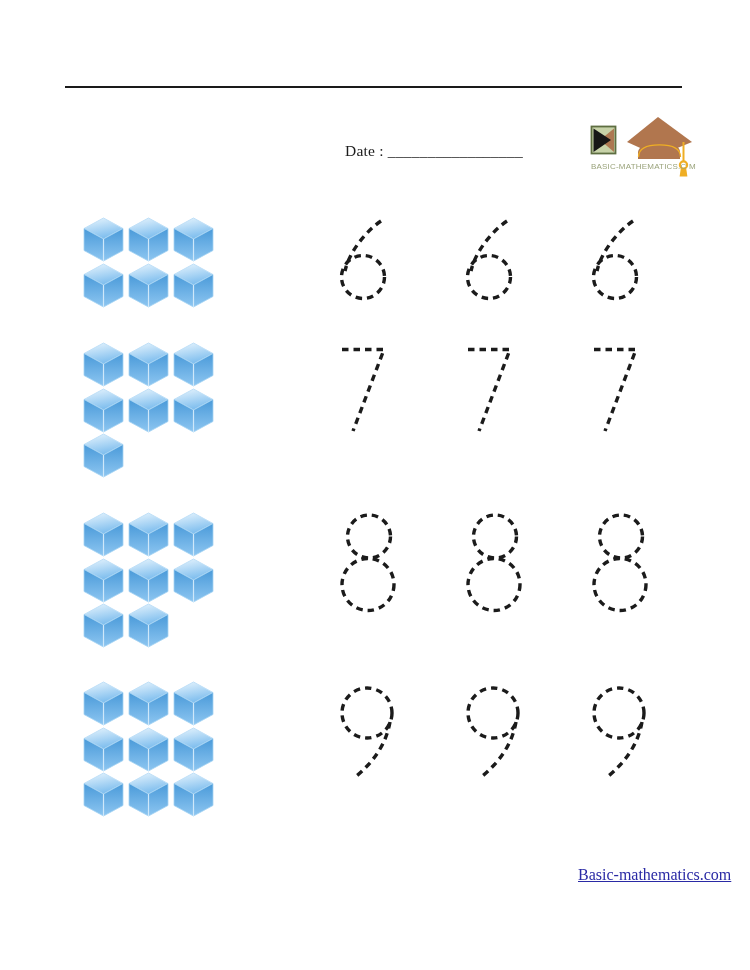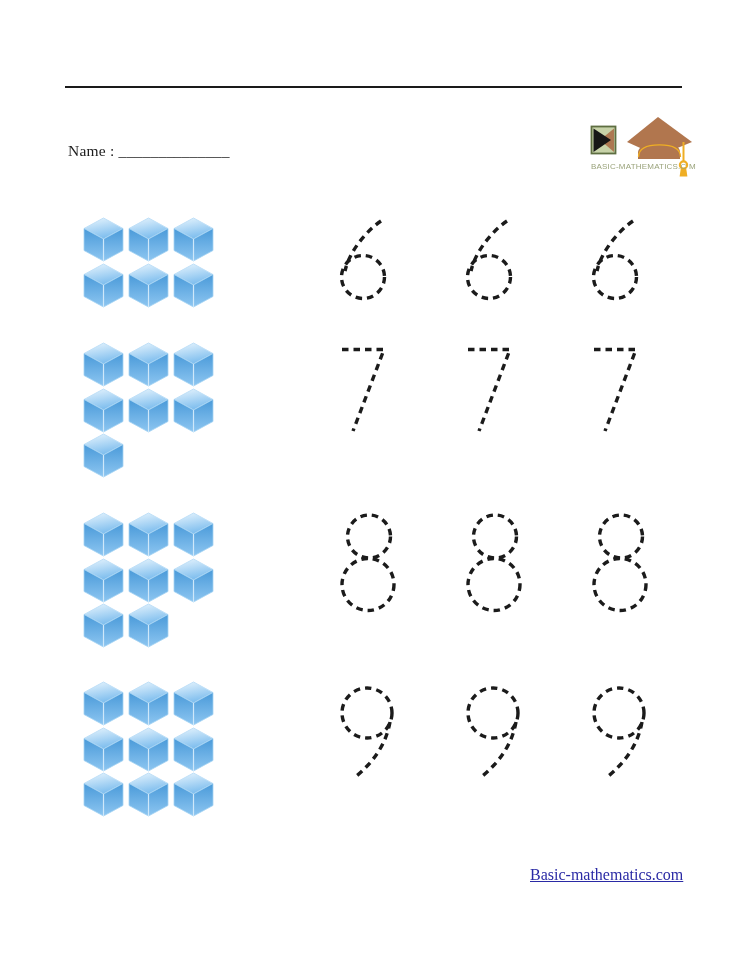--- a/index.html
+++ b/index.html
@@ -34,21 +34,21 @@
       </linearGradient>
       <linearGradient id="g-side" x1="0" y1="0" x2="0" y2="1">
         <stop offset="0" stop-color="#4a9ad9"></stop>
           <stop offset="1" stop-color="#8dc6f1"></stop>
       </linearGradient>
     </defs>
   </svg>
 
   <div class="top-rule"></div>
 
-  <div id="name-line" class="field-line">Name : ______________</div>
+  <div id="date-line" class="field-line">Date : _________________</div>
 
   <svg id="logo" viewBox="0 0 155 70">
     <g>
       <rect x="3.5" y="14.5" width="24" height="27" fill="#c7d2a8" stroke="#5e6e41" stroke-width="1.8"></rect>
       <polygon points="26,16.5 26,40 12,28" fill="#ad7852"></polygon>
       <polygon points="5.5,16.5 5.5,40 23,28" fill="#161616"></polygon>
     </g>
     <g>
       <polygon points="70,5 104,30 70,44 39,30" fill="#b1764e"></polygon>
       <path d="M50,47 L50,40 Q51,31.5 71.5,31.5 Q92,31.5 92,40 L92,47 Z" fill="#b1764e"></path>
@@ -292,14 +292,14 @@
       <svg class="trace-number" style="left:466px;top:686px" width="54" height="96" viewBox="0 0 54 96">
         <circle cx="27" cy="27" r="25" fill="none" stroke="#1b1b1b" stroke-width="3.4" stroke-dasharray="6.5 5" stroke-linecap="butt"></circle>
         <path d="M50,36 C46,58 34,76 14,92" fill="none" stroke="#1b1b1b" stroke-width="3.4" stroke-dasharray="6.5 5" stroke-linecap="butt"></path>
       </svg>
       <svg class="trace-number" style="left:592px;top:686px" width="54" height="96" viewBox="0 0 54 96">
         <circle cx="27" cy="27" r="25" fill="none" stroke="#1b1b1b" stroke-width="3.4" stroke-dasharray="6.5 5" stroke-linecap="butt"></circle>
         <path d="M50,36 C46,58 34,76 14,92" fill="none" stroke="#1b1b1b" stroke-width="3.4" stroke-dasharray="6.5 5" stroke-linecap="butt"></path>
       </svg>
     </div>
 
-  <a id="footer-link" href="#" style="color: rgb(42, 42, 165);">Basic-mathematics.com</a>
+  <a id="footer-link" href="#" style="color: rgb(42, 42, 165); margin-left: 48px;">Basic-mathematics.com</a>
 </div>
 
 </body></html>

